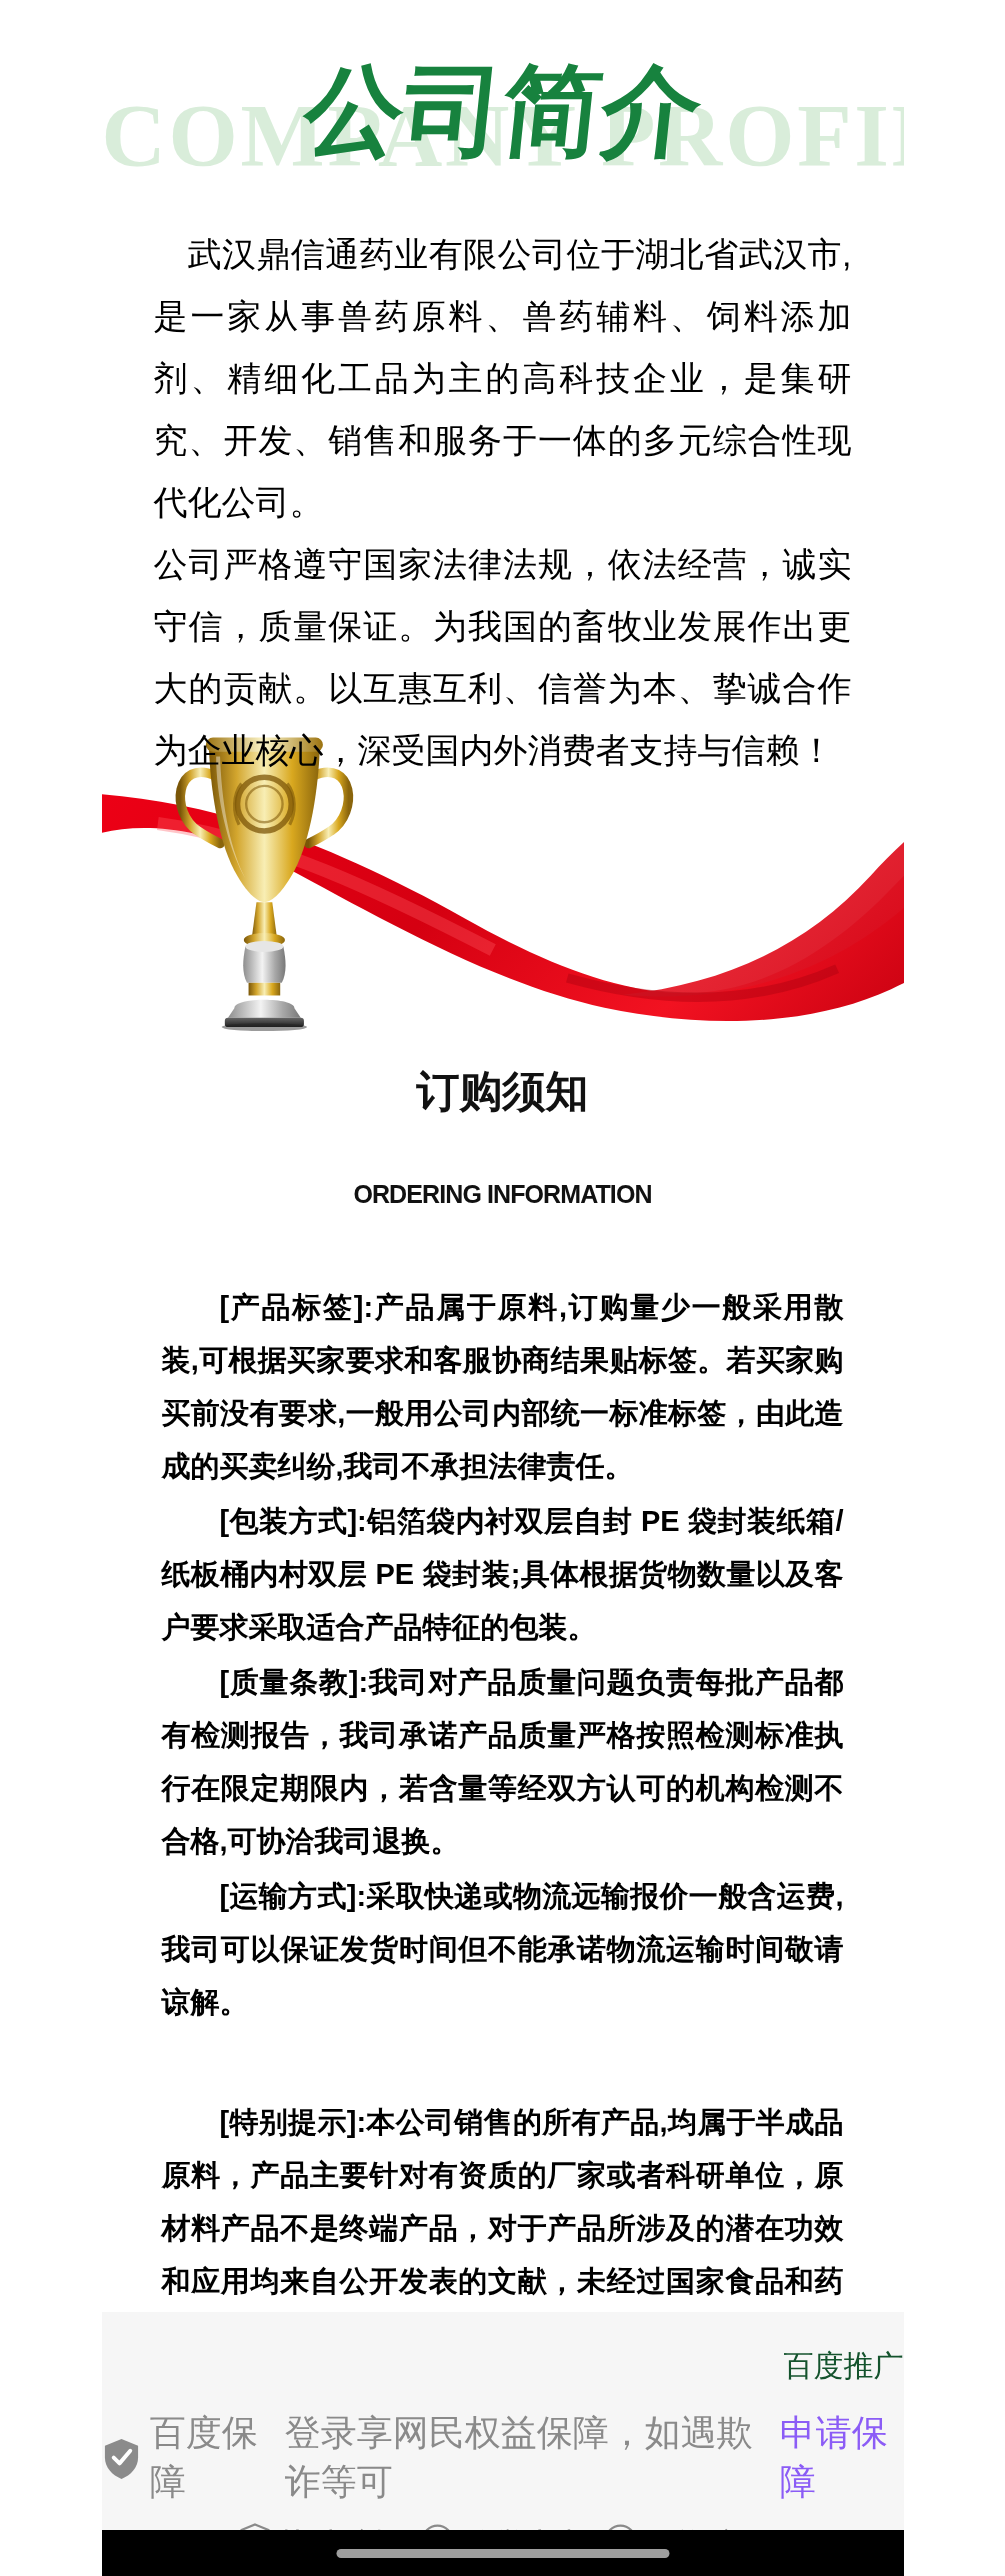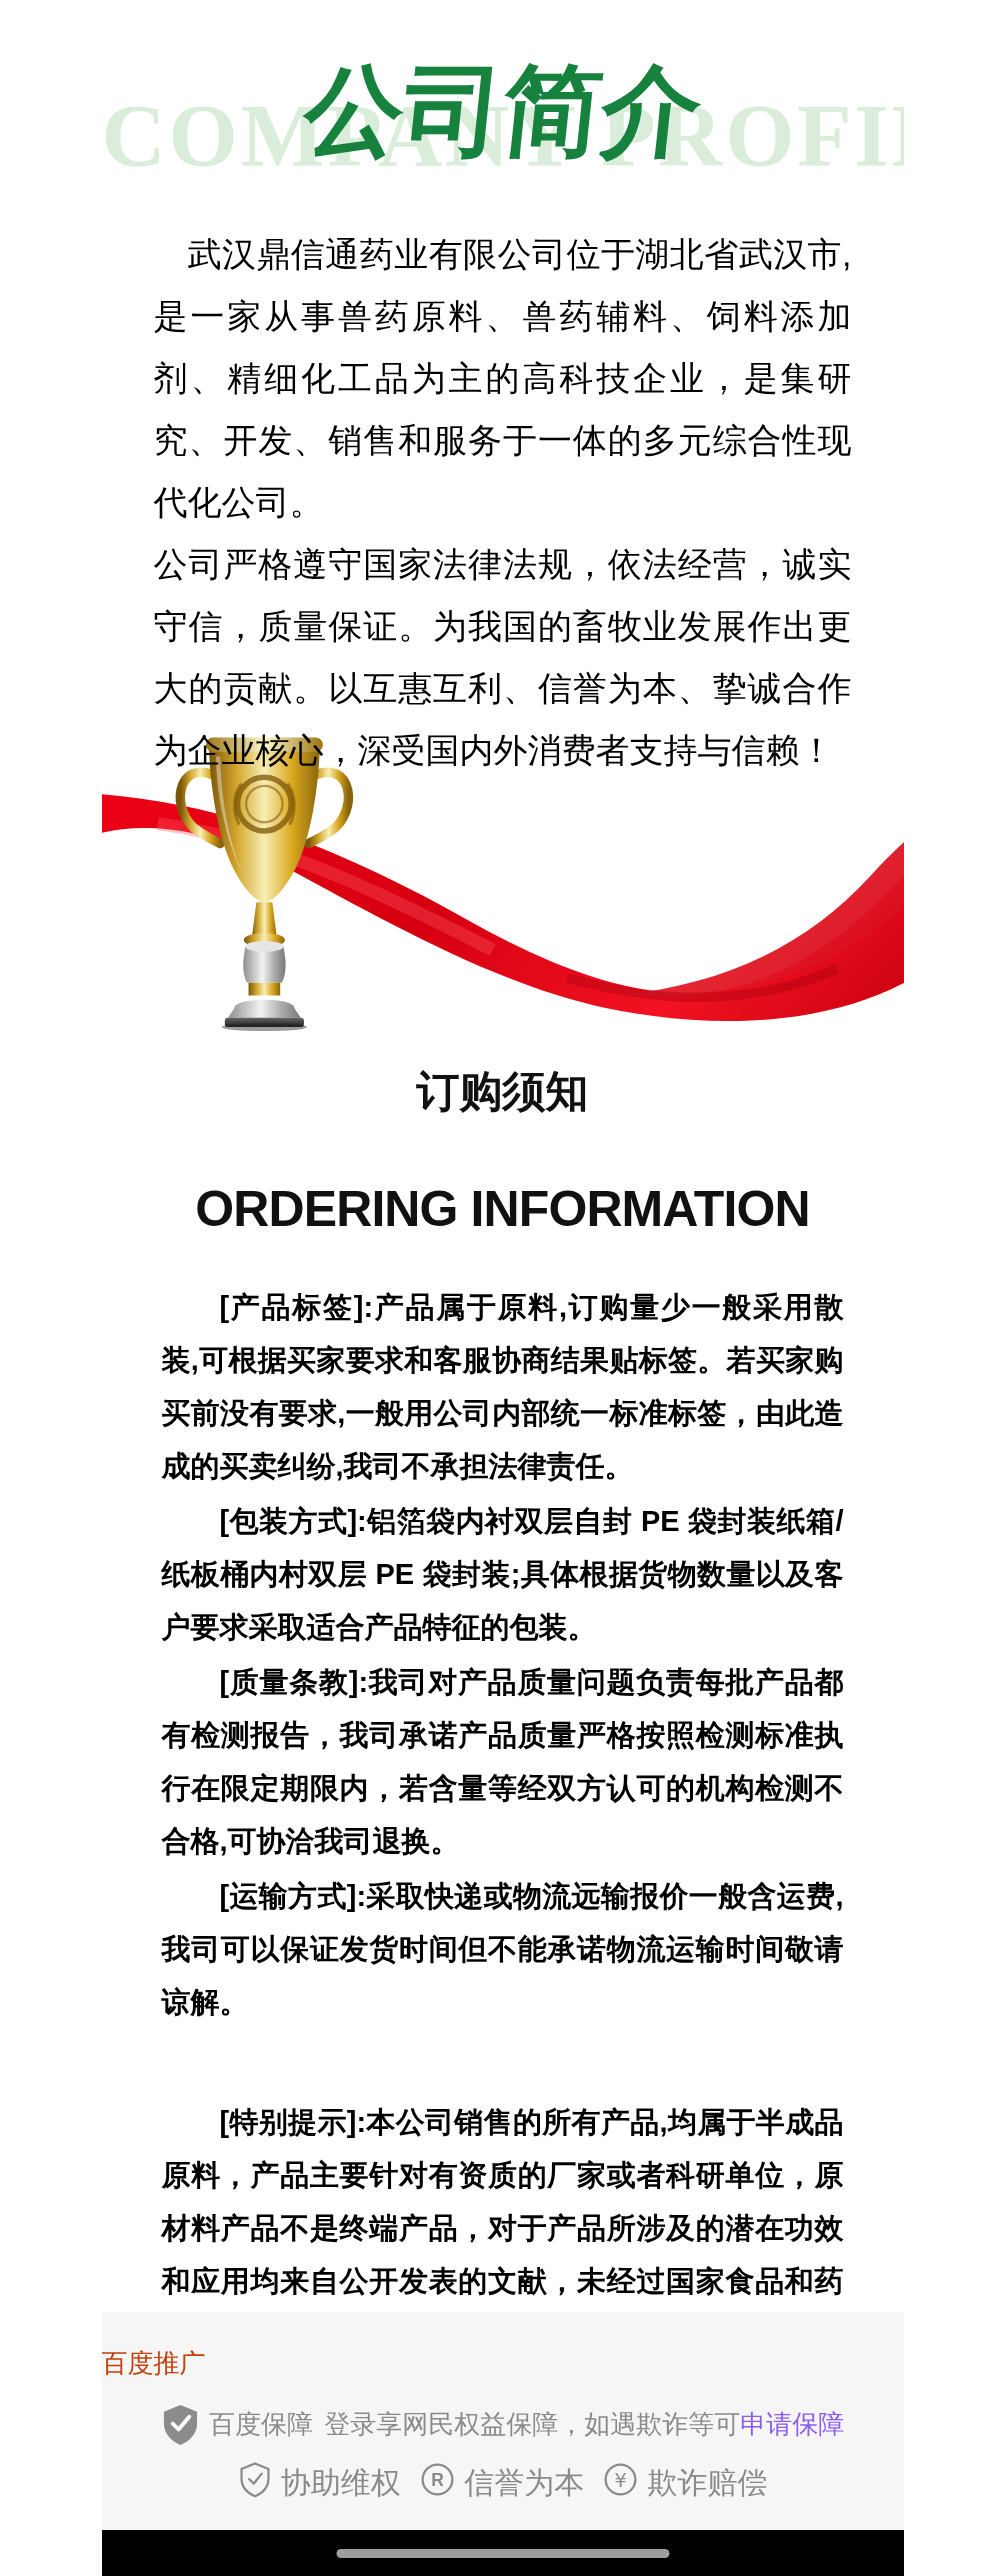--- a/index.html
+++ b/index.html
@@ -20,34 +20,34 @@
   .intro p{margin:0;}
   .intro p.indent{text-indent:1em;}
 
   
   .banner{top:734px;left:0;width:1005px;height:300px;}
 
   
   .o-head-zh{top:1063px;left:0;width:100%;text-align:center;color:#111;
              font-family:"Liberation Serif","DejaVu Serif",serif;font-size:43px;font-weight:700;}
   .o-head-en{top:1180px;left:0;width:100%;text-align:center;color:#111;
-             font-size:50px;font-weight:700;letter-spacing:-0.9px;}
+             font-size:25px;font-weight:700;letter-spacing:-0.9px;}
 
   
   .ordering{top:1279px;left:0;right:0;padding:0 58px;font-size:29px;font-weight:700;
             line-height:53px;color:#000;text-align:justify;}
   .ordering p{margin:2px;text-indent:2em;}
   .ordering p.sp{margin-top:67px;}
   .ordering p.notice{margin-top:45px;text-indent:0;}
 
   
   .footer{top:2312px;left:0;width:100%;height:219px;background:#f6f6f6;}
-  .promo{padding-top:34px;text-align:left;font-size:26px;color:#c2410c;}
+  .promo{padding-top:34px;text-align:right;font-size:30px;color:#14532d;}
   .guarantee{margin-top:22.3px;display:flex;justify-content:center;align-items:center;
-             font-size:26px;color:#8a8a8a;}
+             font-size:36px;color:#8a8a8a;}
   .guarantee .badge{margin-right:9.3px;display:flex;align-items:center;}
   .guarantee .brand{margin-right:11.2px;}
   .guarantee a{color:#8b5cf6;text-decoration:none;}
   .services{margin-top:15px;display:flex;justify-content:center;align-items:center;gap:19px;
             font-size:30px;color:#8a8a8a;}
   .svc{display:flex;align-items:center;gap:9.3px;}
 
   
   .navbar{top:2530px;left:0;width:100%;height:46px;background:#000;}
   .pill{position:absolute;left:50%;top:18.6px;transform:translateX(-50%);

